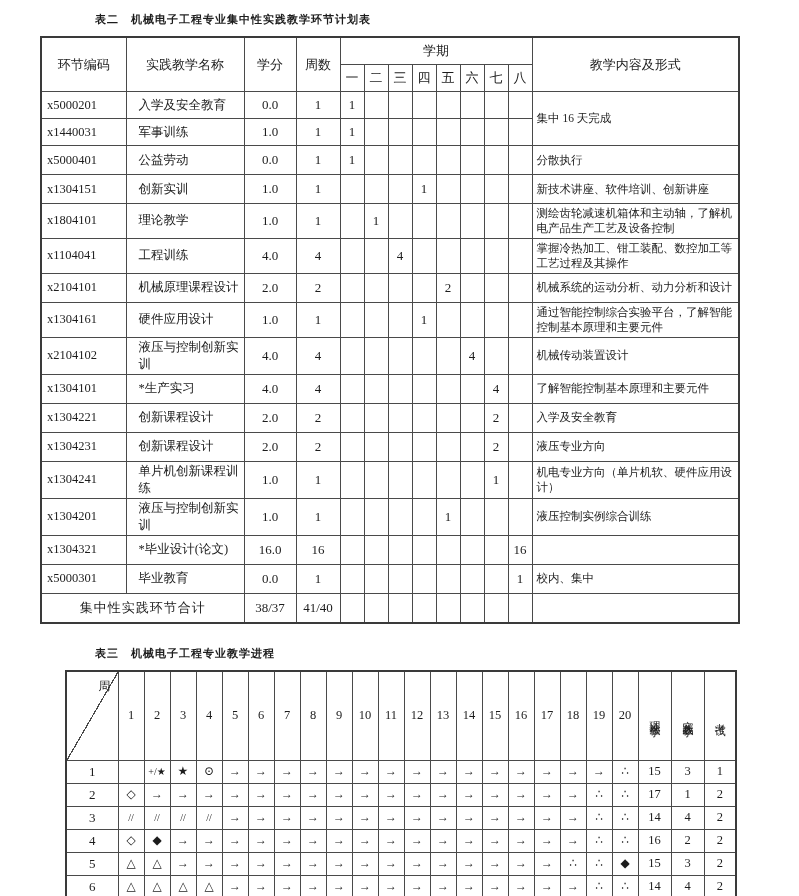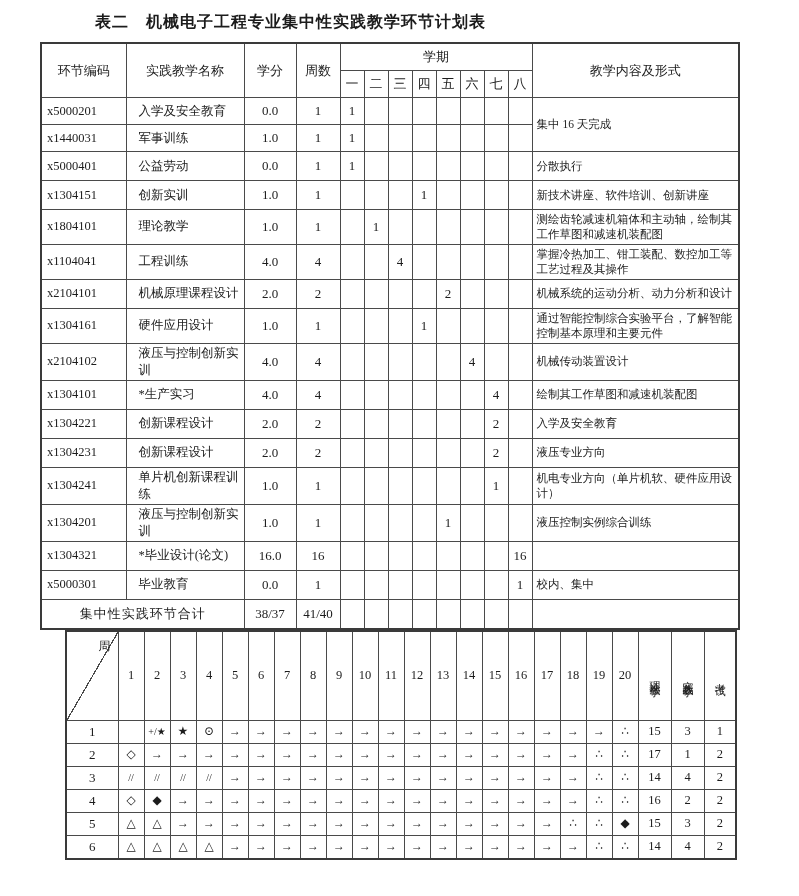--- a/index.html
+++ b/index.html
@@ -4,21 +4,21 @@
 <style>
   html,body{margin:0;padding:0;background:#fff;}
   body{
     width:799px;height:896px;
     font-family:"Liberation Serif","DejaVu Serif",serif;
     color:#1c1c1c;
     -webkit-font-smoothing:antialiased;
   }
   .doc{padding:4px 30px 0 40px;}
   .tbl-title{
-    font-size:16px;font-weight:bold;margin:8px 0 9px 55px;
+    font-size:11px;font-weight:bold;margin:8px 0 9px 55px;
     letter-spacing:1px;
   }
   table{border-collapse:collapse;table-layout:fixed;}
   th,td{
     border:1px solid #4a4a4a;
     font-weight:normal;text-align:center;vertical-align:middle;
     font-size:13px;padding:1px 2px;overflow:hidden;
   }
   
   .t2tab{width:698px;border:2px solid #3a3a3a;}
@@ -162,21 +162,21 @@
           <td>1.0</td>
           <td>1</td>
           <td></td>
           <td>1</td>
           <td></td>
           <td></td>
           <td></td>
           <td></td>
           <td></td>
           <td></td>
-          <td class="content">测绘齿轮减速机箱体和主动轴，绘制其工作草图和减速机装配图</td>
+          <td class="content">测绘齿轮减速机箱体和主动轴，了解机电产品生产工艺及设备控制</td>
         </tr>
         <tr>
           <td class="code">x1104041</td>
           <td class="name">工程训练</td>
           <td>4.0</td>
           <td>4</td>
           <td></td>
           <td></td>
           <td>4</td>
           <td></td>
@@ -237,21 +237,21 @@
           <td>4.0</td>
           <td>4</td>
           <td></td>
           <td></td>
           <td></td>
           <td></td>
           <td></td>
           <td></td>
           <td>4</td>
           <td></td>
-          <td class="content">绘制其工作草图和减速机装配图</td>
+          <td class="content">了解智能控制基本原理和主要元件</td>
         </tr>
         <tr>
           <td class="code">x1304221</td>
           <td class="name">创新课程设计</td>
           <td>2.0</td>
           <td>2</td>
           <td></td>
           <td></td>
           <td></td>
           <td></td>
@@ -346,20 +346,21 @@
           <td></td>
           <td></td>
           <td></td>
           <td></td>
           <td></td>
           <td class="content"></td>
         </tr>
       </tbody>
   </table>
 
+  <h2 class="tbl-title" style="margin-top:22px">表三　机械电子工程专业教学进程</h2>
 
   <table class="t3tab">
     <colgroup id="t3-cols">
         <col style="width: 52px;">
         <col style="width: 26px;">
         <col style="width: 26px;">
         <col style="width: 26px;">
         <col style="width: 26px;">
         <col style="width: 26px;">
         <col style="width: 26px;">

